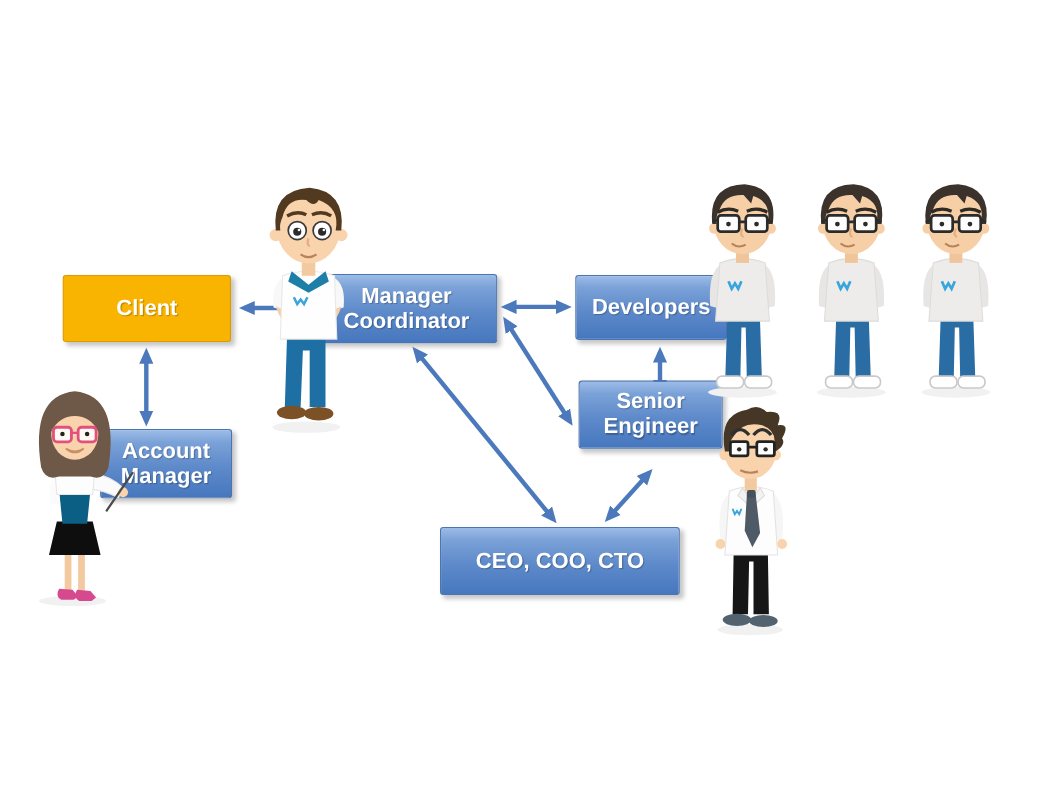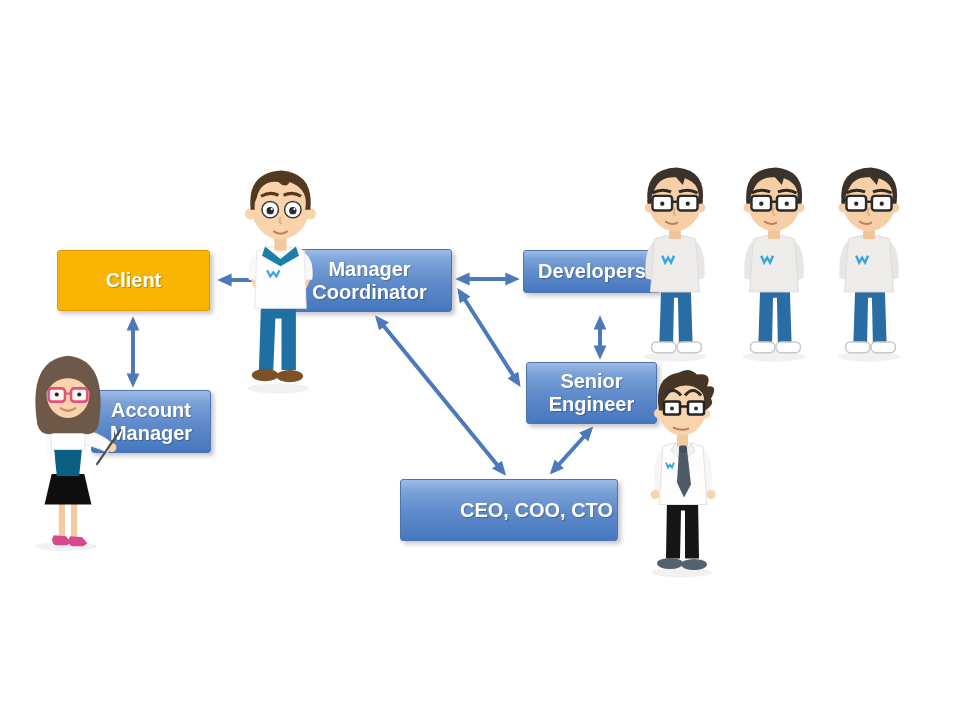--- a/index.html
+++ b/index.html
@@ -28,24 +28,24 @@
   .node.blue{
     background:linear-gradient(180deg,#9DBCE7 0%,#7BA2d8 18%,#5E8ACA 55%,#4677BE 100%);
     border:1.5px solid #4C74B0;
   }
   .node.amber{
     background:#F9B301;
     border:1.5px solid #DE9A00;
   }
   .node-client{left:57px;top:250px;width:153px;height:61px;}
   .node-pc{left:287px;top:249px;width:165px;height:63px;}
-  .node-dev{left:523px;top:250px;width:138px;height:43px;}
-  .node-se{left:526px;top:362px;width:131px;height:62px;}
+  .node-dev{left:523px;top:250px;width:138px;height:59px;}
+  .node-se{left:526px;top:346px;width:131px;height:62px;}
   .node-am{left:91px;top:390px;width:120px;height:63px;}
-  .node-ceo{left:400px;top:479px;width:218px;height:62px;justify-content:flex-end;}
+  .node-ceo{left:400px;top:479px;width:218px;height:62px;}
   .char{position:absolute;}
   .char-pc{left:224px;top:164px;width:113px;height:232px;}
   .char-dev1{left:626px;top:160px;width:98px;height:207px;}
   .char-dev2{left:725px;top:160px;width:98px;height:207px;}
   .char-dev3{left:820px;top:160px;width:98px;height:207px;}
   .char-se{left:639px;top:364px;width:90px;height:216px;}
   .char-am{left:15px;top:343px;width:107px;height:210px;}
 </style>
 </head>
 <body>

